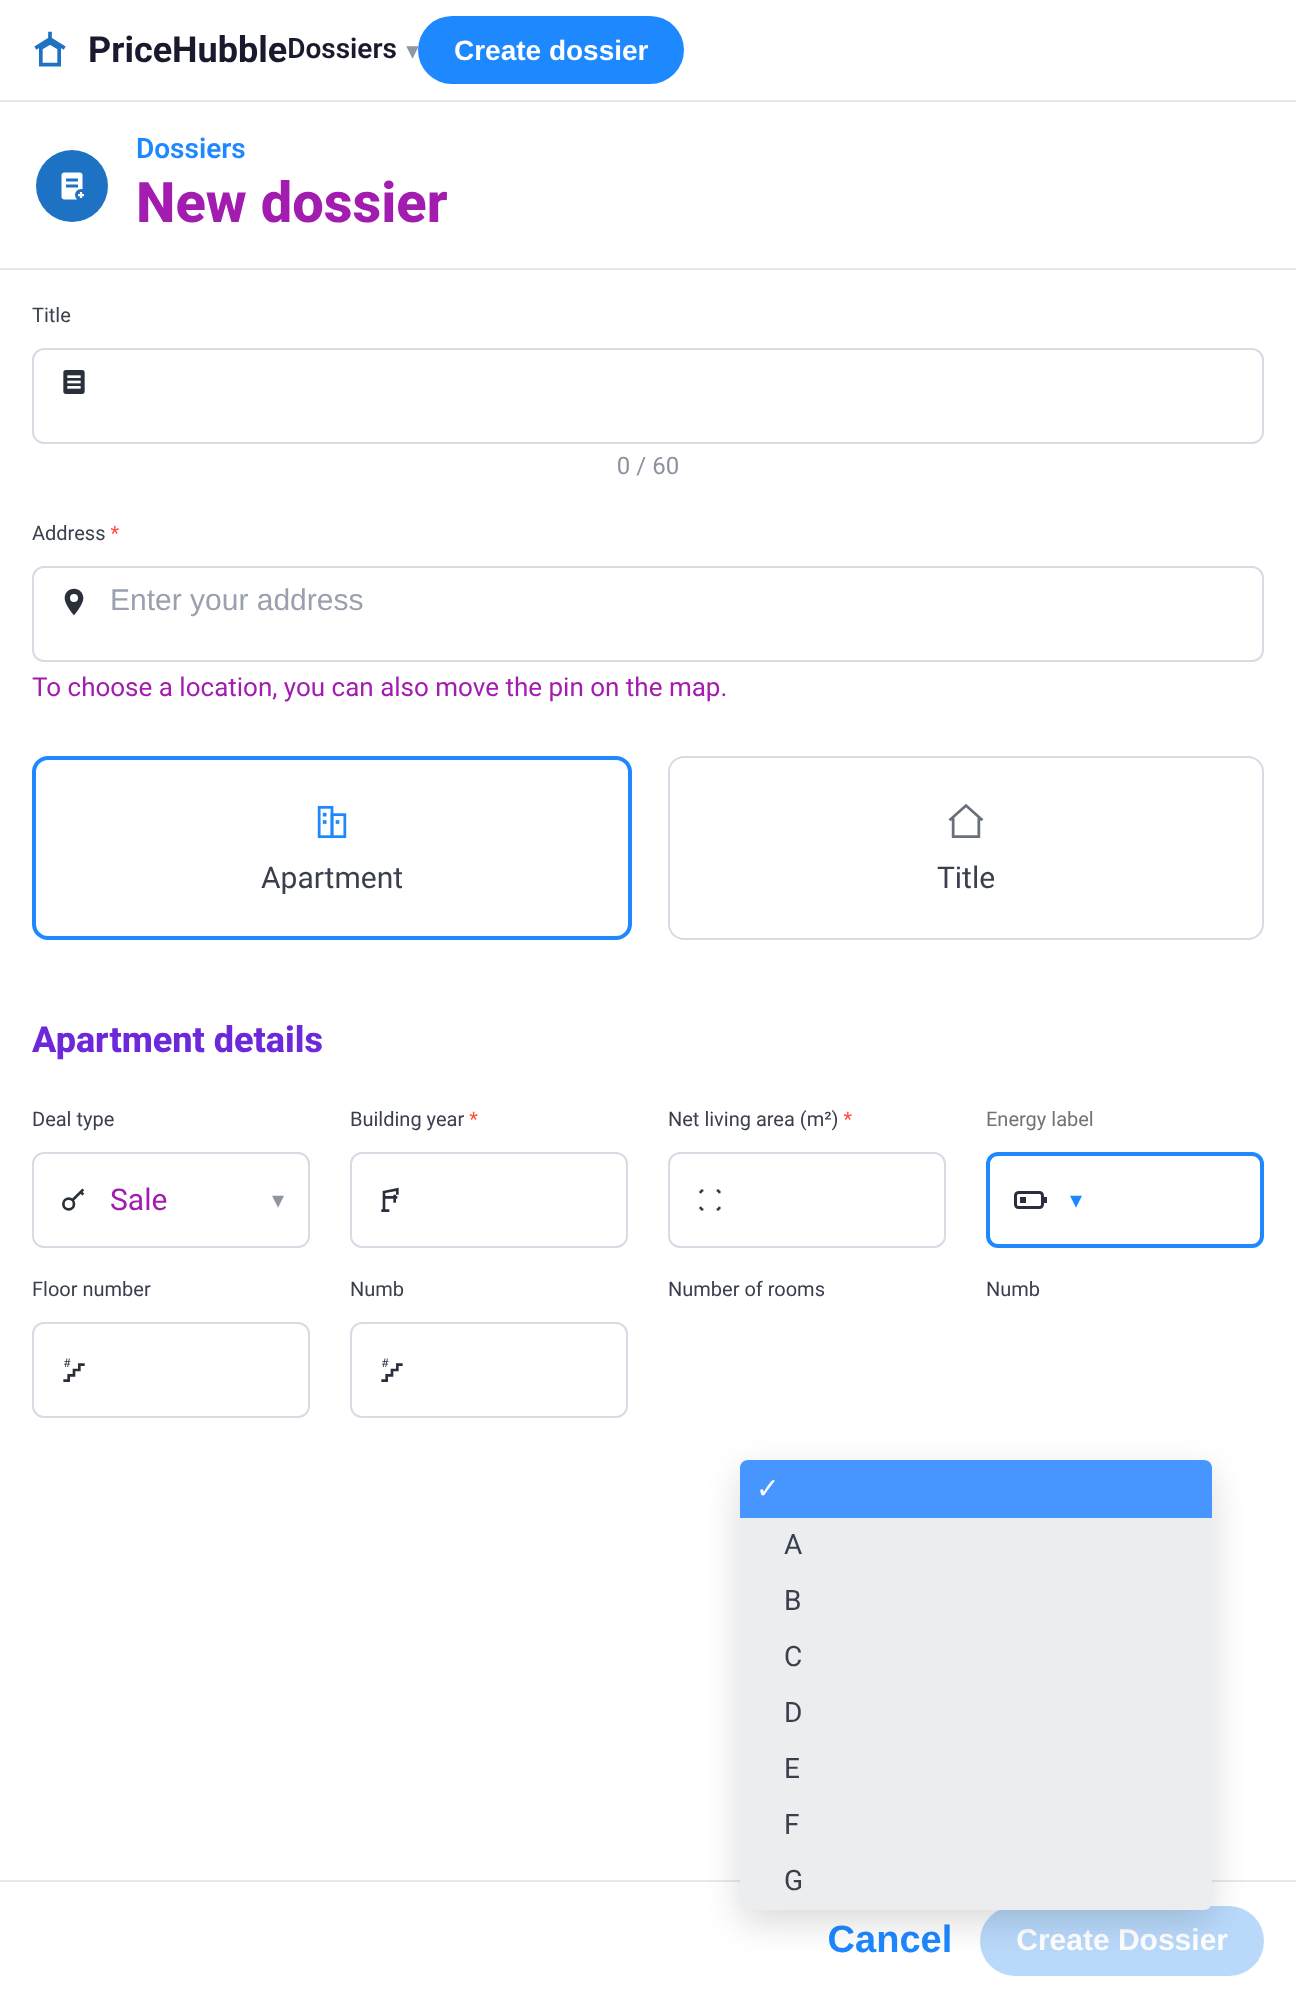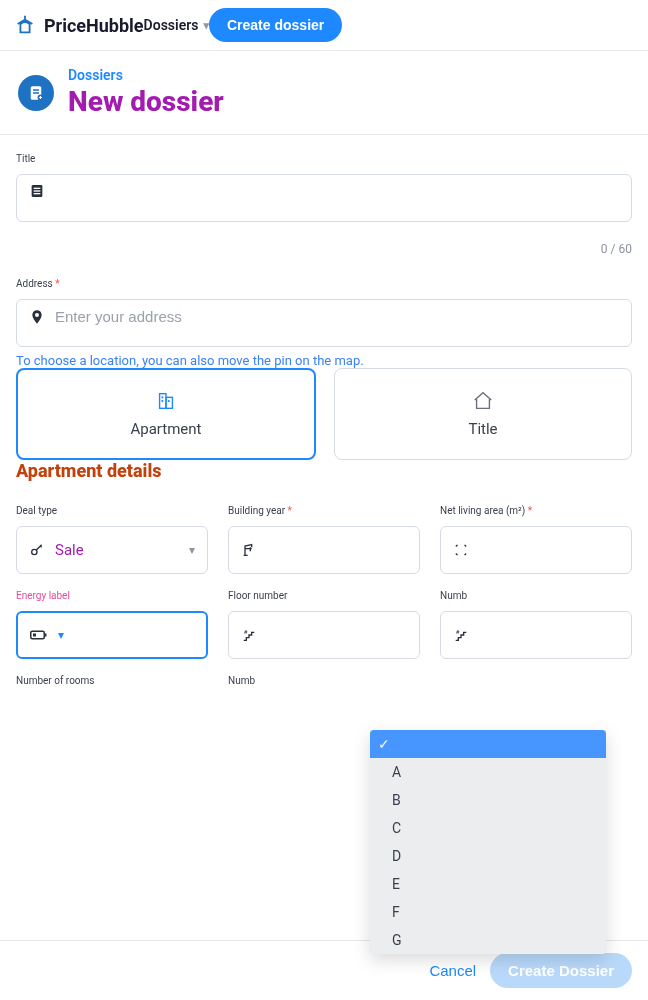--- a/index.html
+++ b/index.html
@@ -49,59 +49,59 @@
     .label { font-size:10px; color:#3a3f4d; margin-bottom:10px; display:block; }
     .req { color:#ff4d3a; }
     .input-box {
       border:1px solid #d7dbe3; border-radius:6px;
       display:flex; align-items:flex-start; padding:8px 12px; height:48px; gap:10px;
     }
     .input-box input {
       border:none; outline:none; font-size:15px; flex:1; color:#1a1a2e;
     }
     .input-box input::placeholder { color:#9aa0ad; }
-    .counter { text-align:right; font-size:12px; color:#8d92a0; margin-top:20px; }
-    .hint { font-size:13px; color:#3b82f6; margin-top:6px; }
-    .tile-row { display:flex; gap:18px; }
+    .counter { text-align:center; font-size:12px; color:#8d92a0; margin-top:4px; }
+    .hint { font-size:13px; color:#a21caf; margin-top:6px; }
+    .tile-row { display:flex; gap:18px; margin-top:26px; }
     .tile {
       flex:1; border:1px solid #d7dbe3; border-radius:8px;
       display:flex; flex-direction:column; align-items:center; justify-content:center;
       height:92px; gap:8px; cursor:pointer;
     }
     .tile.selected { border:2px solid #1e88ff; color:#2a2f3c; }
     .tile-label { font-size:15px; color:#3a3f4d; }
-    .section-title { font-size:18px; font-weight:800; margin-bottom:24px; color:#c2410c; }
-    .field-grid { display:grid; grid-template-columns:1fr 1fr 1fr; gap:16px 20px; }
+    .section-title { font-size:18px; font-weight:800; margin-top:40px; margin-bottom:24px; color:#6d28d9; }
+    .field-grid { display:grid; grid-template-columns:1fr 1fr 1fr 1fr; gap:16px 20px; }
     .field { display:flex; flex-direction:column; }
     .select-box {
       border:1px solid #d7dbe3; border-radius:6px; height:48px;
       display:flex; align-items:center; padding:0 12px; gap:10px; position:relative;
     }
     .select-box.active { border:2px solid #1e88ff; }
-    .label-active { color:#ec4899; }
+    .label-active { color:#737373; }
     .sel-value { font-size:15px; color:#a21caf; flex:1; }
     .caret { color:#8f95a1; font-size:12px; }
     .dropdown {
       position:absolute; top:730px; left:370px; width:236px;
       background:#ebedef; border-radius:4px;
       box-shadow:0 6px 18px rgba(0,0,0,0.15);
       z-index:50; overflow:hidden;
     }
     .dropdown-item {
       padding: 6px 22px; font-size:14px; color:#3a3f4d; cursor:pointer;
     }
     .dropdown-item.selected {
       background:#4796ff; color:#fff; padding-left:8px; display:flex; align-items:center; gap:6px;
     }
     .footer {
       position:absolute; bottom:0; left:0; right:0;
       border-top:1px solid #e6e8ec; padding:12px 16px;
       display:flex; justify-content:flex-end; gap:14px; background:#fff;
     }
-    .btn-text { background:none; border:none; color:#1e88ff; font-weight:400; font-size:15px; cursor:pointer; }
+    .btn-text { background:none; border:none; color:#1e88ff; font-weight:700; font-size:19px; cursor:pointer; }
     .btn-create-disabled {
       background:#b9d9fb; color:#fff; border:none; border-radius:20px;
       padding:9px 18px; font-size:15px; font-weight:700;
     }
     .sp-top { margin-top: 22px; }
     svg { display:block; }
   </style>
 </head>
 <body>
 

